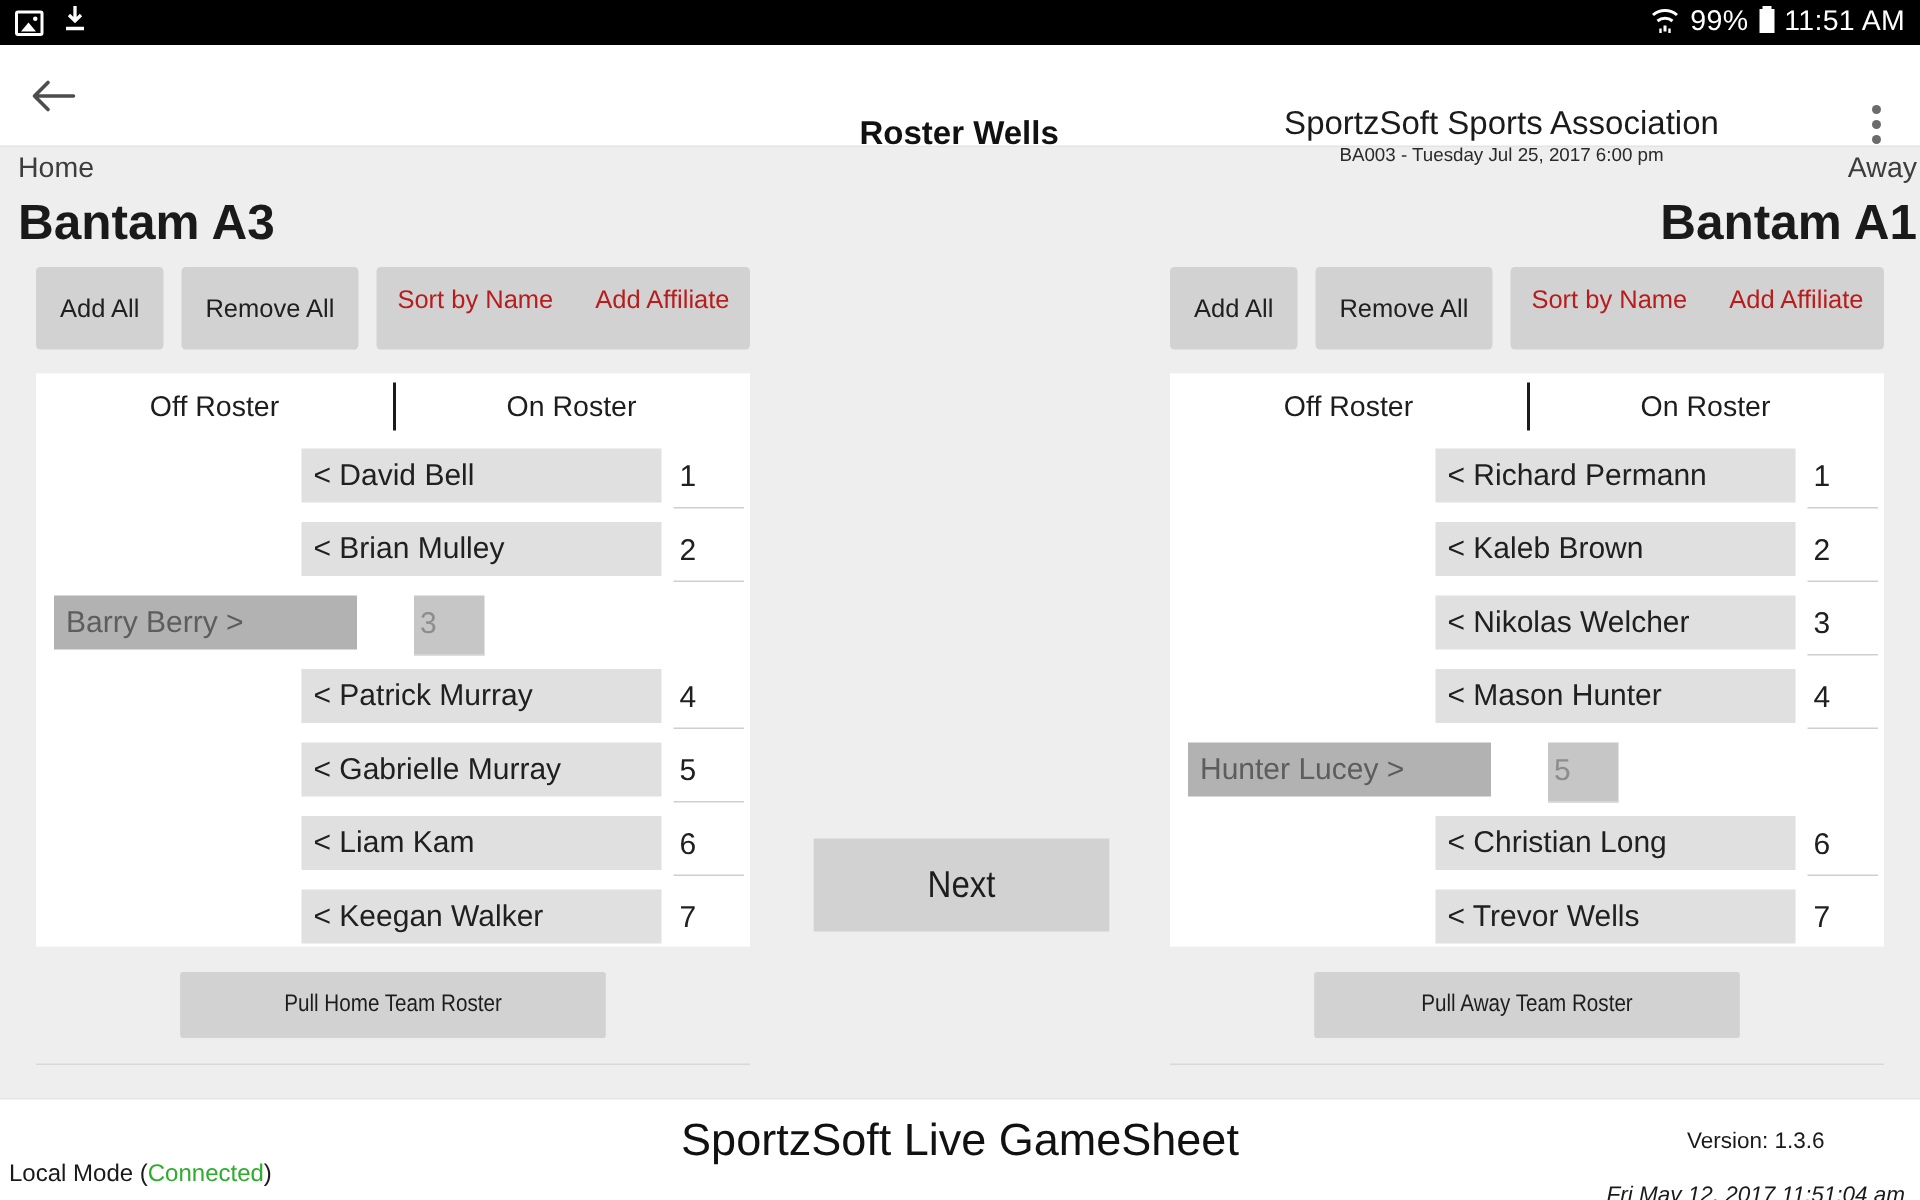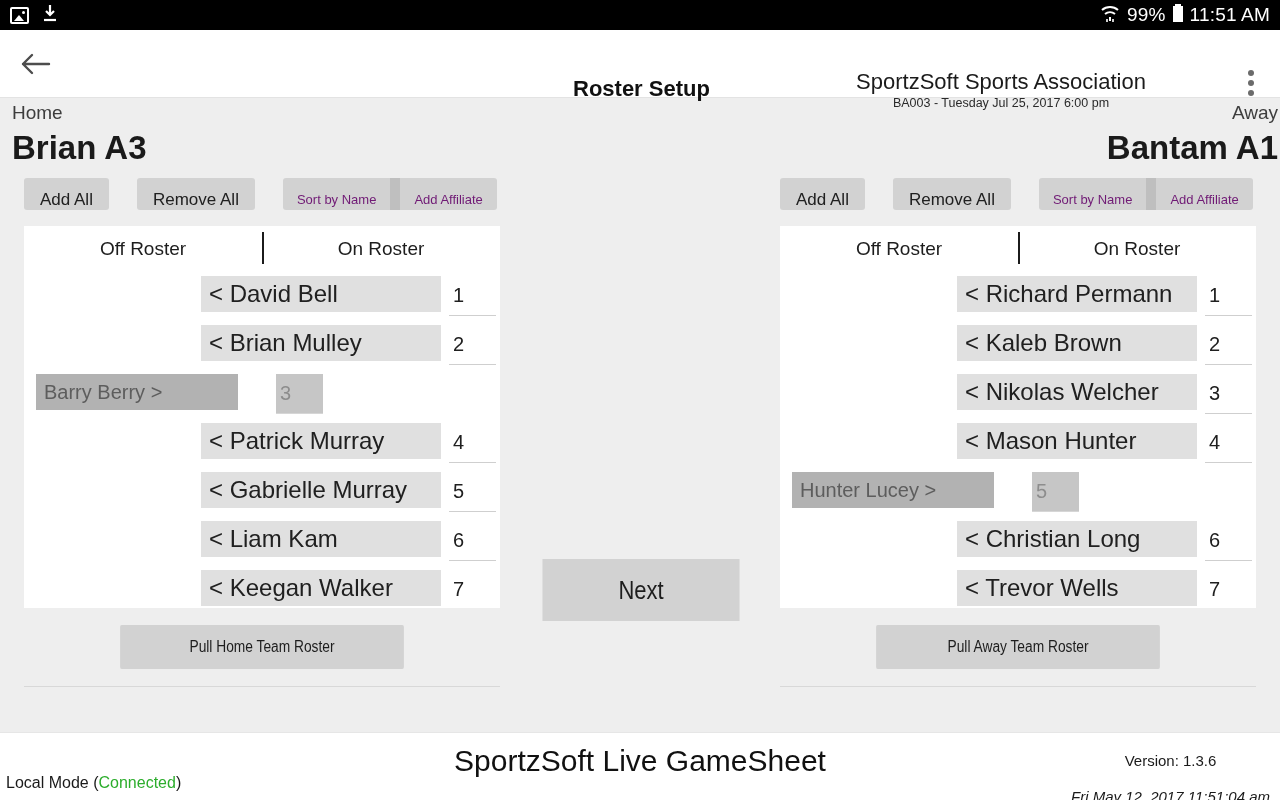--- a/index.html
+++ b/index.html
@@ -63,33 +63,33 @@
   .team.away { right: 2px; text-align: right; }
   .team .side { font-size: 19px; color: #3d3d3d; line-height: 30px; }
   .team .name { font-size: 33px; font-weight: bold; color: #1a1a1a; line-height: 40px; }
 
   
   .panels { position: relative; height: 530px; }
   .panel { position: absolute; top: 0; width: 476px; }
   .panel.left { left: 24px; }
   .panel.right { left: 780px; }
 
-  .btnrow { display: flex; gap: 28px; height: 32px; margin-bottom: 16px; }
+  .btnrow { display: flex; gap: 12px; height: 55px; margin-bottom: 16px; }
   .btn {
     background: #d2d2d2; border: none; border-radius: 3px;
     font-family: "Liberation Sans", sans-serif;
     font-size: 17px; color: #202020; padding: 0 16px; line-height: 44px;
     white-space: nowrap;
   }
   .btn-group {
     background: #d2d2d2; border-radius: 3px; display: flex; align-items: stretch;
     overflow: hidden;
   }
   .btn-group .seg {
-    font-size: 13px; color: #701a75; line-height: 44px; padding: 0 14px; white-space: nowrap;
+    font-size: 17px; color: #b91c1c; line-height: 44px; padding: 0 14px; white-space: nowrap;
   }
   .btn-group .divider { width: 10px; background: #bfbfbf; }
 
   .listbox {
     background: #fff; height: 382px; overflow: hidden; position: relative;
   }
   .listhead {
     display: flex; height: 46px; align-items: center; position: relative;
   }
   .listhead .lh {
@@ -98,21 +98,21 @@
   .listhead .vbar {
     position: absolute; left: 50%; top: 6px; width: 2px; height: 32px; background: #1b1b1b;
   }
   .rows { }
   .row { height: 49px; position: relative; }
 
   
   .row.on .pill {
     position: absolute; left: 177px; width: 240px; top: 4px; height: 36px;
     background: #e0e0e0; display: flex; align-items: center; padding-left: 8px;
-    font-size: 24px; color: #202020; white-space: nowrap;
+    font-size: 20px; color: #202020; white-space: nowrap;
   }
   .row.on .num {
     position: absolute; left: 425px; width: 47px; top: 4px; height: 40px;
     border-bottom: 1px solid #cfcfcf; font-size: 20px; color: #202020;
     display: flex; align-items: center; padding-left: 4px;
   }
   
   .row.off .pill {
     position: absolute; left: 12px; width: 202px; top: 4px; height: 36px;
     background: #b2b2b2; display: flex; align-items: center; padding-left: 8px;
@@ -190,36 +190,36 @@
     <span class="sb-text">11:51 AM</span>
   </div>
 </div>
 
 <div class="appbar">
   <div class="back-btn">
     <svg width="32" height="26" viewBox="0 0 32 26">
       <path d="M30 13 H4 M13 4 L4 13 L13 22" stroke="#4d4d4d" stroke-width="2.4" fill="none" stroke-linecap="round" stroke-linejoin="round"></path>
     </svg>
   </div>
-  <div class="appbar-title">Roster Setup</div>
+  <div class="appbar-title">Roster Wells</div>
   <div class="assoc-wrap">
     <div class="assoc-name">SportzSoft Sports Association</div>
     <div class="assoc-sub">BA003 - Tuesday Jul 25, 2017 6:00 pm</div>
   </div>
   <div class="kebab">
     <i></i>
       <i></i>
       <i></i>
   </div>
 </div>
 
 <div class="teamrow">
   <div class="team home">
     <div class="side">Home</div>
-    <div class="name">Brian A3</div>
+    <div class="name">Bantam A3</div>
   </div>
   <div class="team away">
     <div class="side">Away</div>
     <div class="name">Bantam A1</div>
   </div>
 </div>
 
 <div class="panels">
 
   <div class="panel left">

